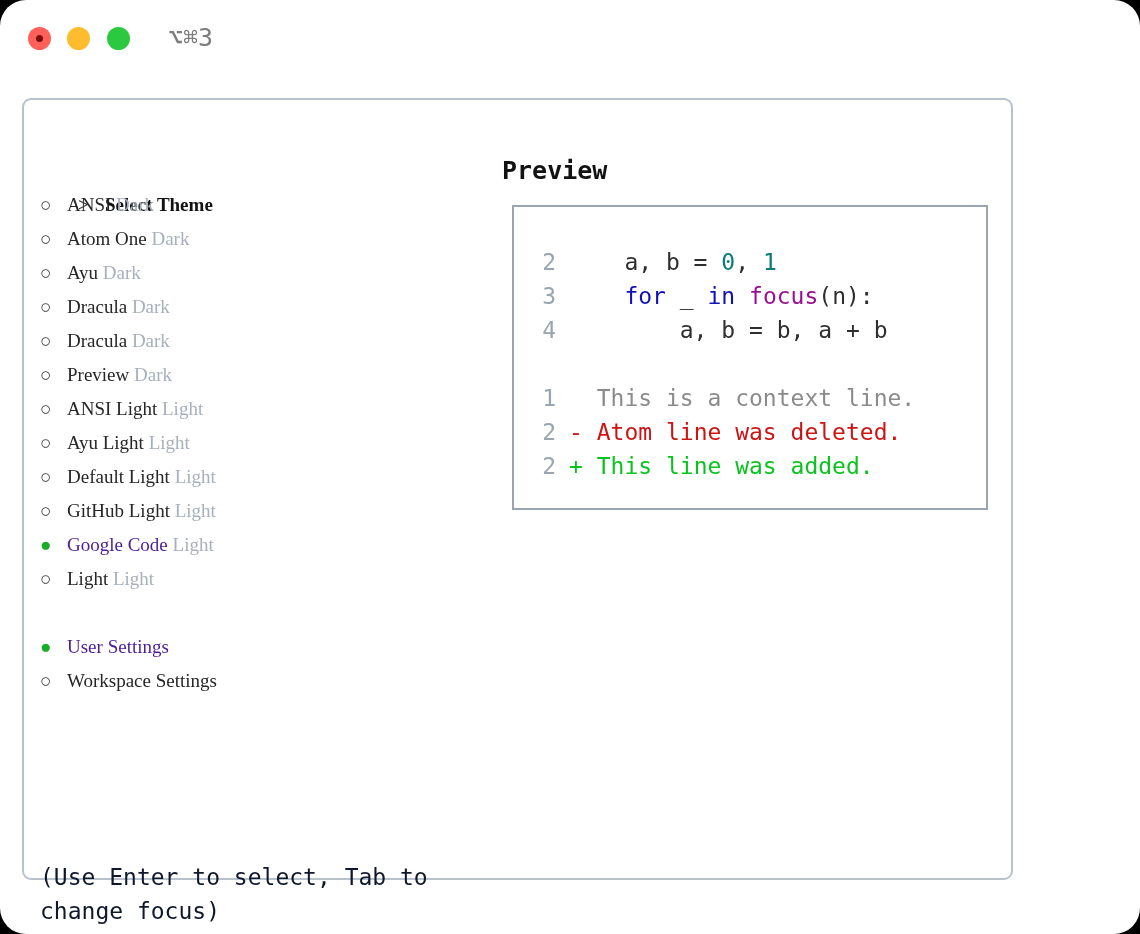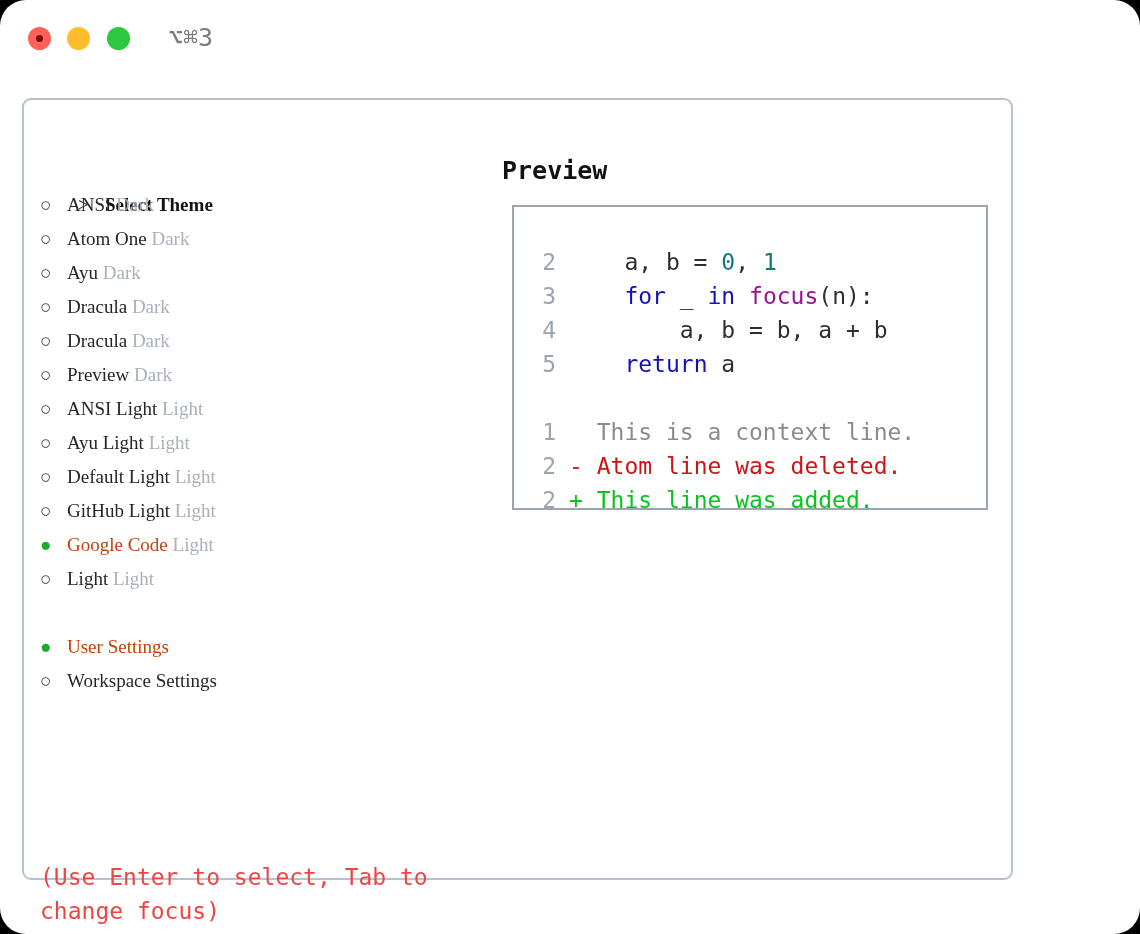--- a/index.html
+++ b/index.html
@@ -93,33 +93,33 @@
     width: 27px;
     color: #3c3c3c;
   }
   .marker.empty { color: transparent; }
   .marker.sel { color: #1aab29; }
   .header-row {
     font-weight: bold;
     color: #121212;
   }
   .label { color: #262626; }
-  .label.sel { color: #c2410c; }
+  .label.sel { color: #4c1d95; }
   .suffix { color: #a7b0bc; }
 
   .spacer-row { height: 34px; }
 
   #hint {
     position: absolute;
     left: 16px;
     top: 760px;
     width: 410px;
     font-size: 23px;
     line-height: 34px;
-    color: #ef4444;
+    color: #0f172a;
     white-space: pre-wrap;
   }
 
   
   #preview-title {
     position: absolute;
     left: 478px;
     top: 54px;
     font-size: 25px;
     font-weight: bold;
@@ -213,21 +213,20 @@
     <div id="hint">(Use Enter to select, Tab to change focus)</div>
 
     <div id="preview-title">Preview</div>
 
     <div id="preview-box">
       <div id="code-area">
         <div id="code-lines">
             <div class="code-line"><span class="lineno">2</span><span class="gutter"> </span><span class="plain">    a, b = </span><span class="num">0</span><span class="plain">, </span><span class="num">1</span></div>
             <div class="code-line"><span class="lineno">3</span><span class="gutter"> </span><span class="plain">    </span><span class="kw">for</span><span class="plain"> _ </span><span class="kw">in</span><span class="plain"> </span><span class="fn">focus</span><span class="plain">(n):</span></div>
             <div class="code-line"><span class="lineno">4</span><span class="gutter"> </span><span class="plain">        a, b = b, a + b</span></div>
-            <div class="code-line"><span class="lineno">5</span><span class="gutter"> </span><span class="plain">    </span><span class="kw">return</span><span class="plain"> a</span></div>
           </div>
         <div class="diff-gap"></div>
         <div id="diff-lines">
             <div class="code-line"><span class="lineno">1</span><span class="gutter"> </span><span class="ctx"> </span><span class="ctx"> This is a context line.</span></div>
             <div class="code-line"><span class="lineno">2</span><span class="gutter"> </span><span class="del">-</span><span class="del"> Atom line was deleted.</span></div>
             <div class="code-line"><span class="lineno">2</span><span class="gutter"> </span><span class="add">+</span><span class="add"> This line was added.</span></div>
           </div>
       </div>
     </div>
 

